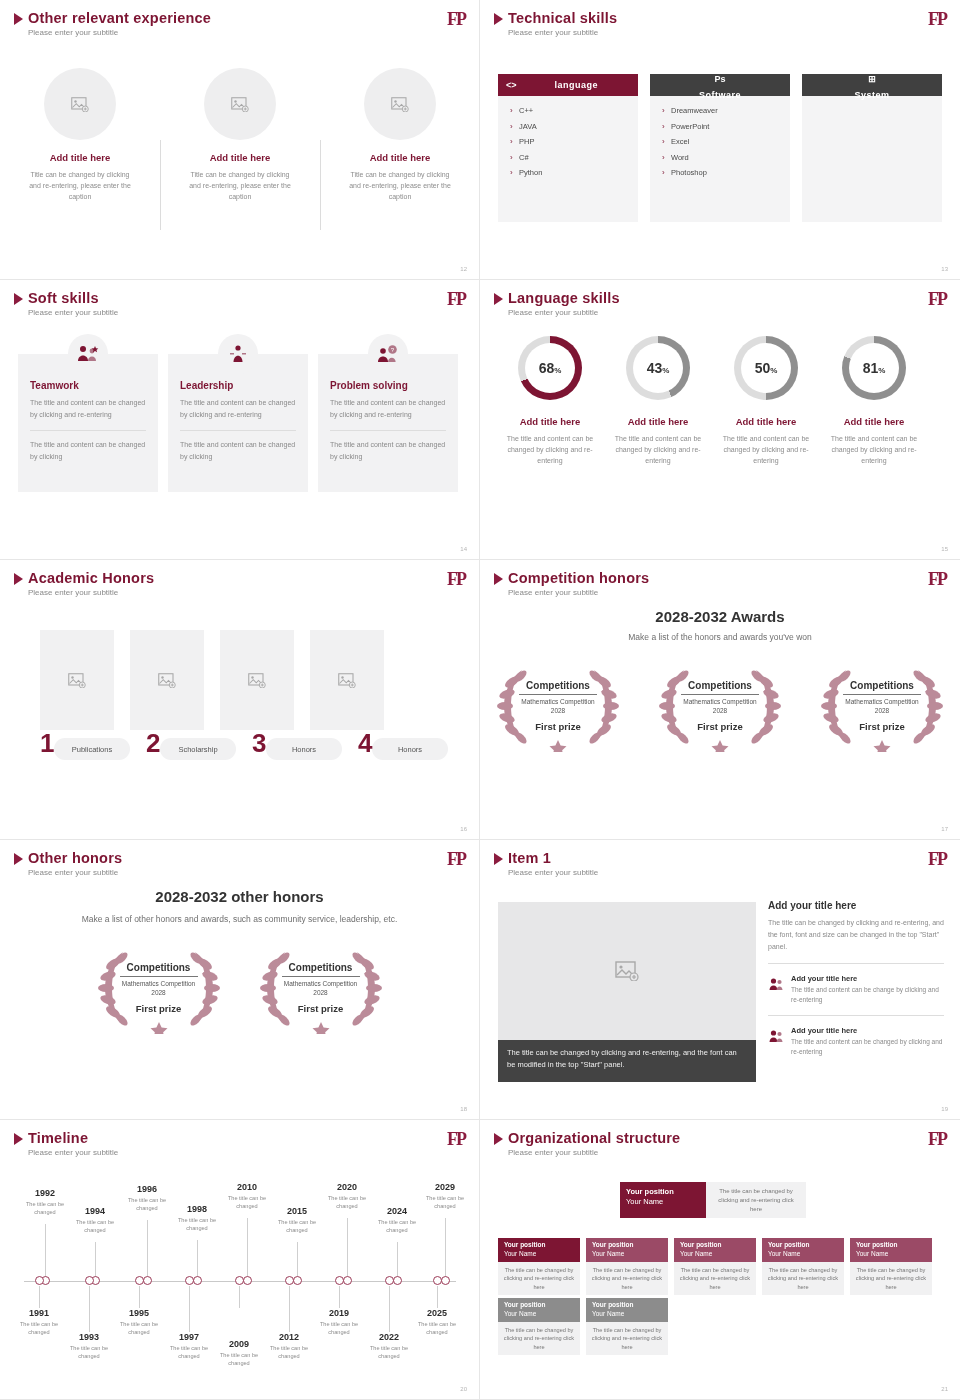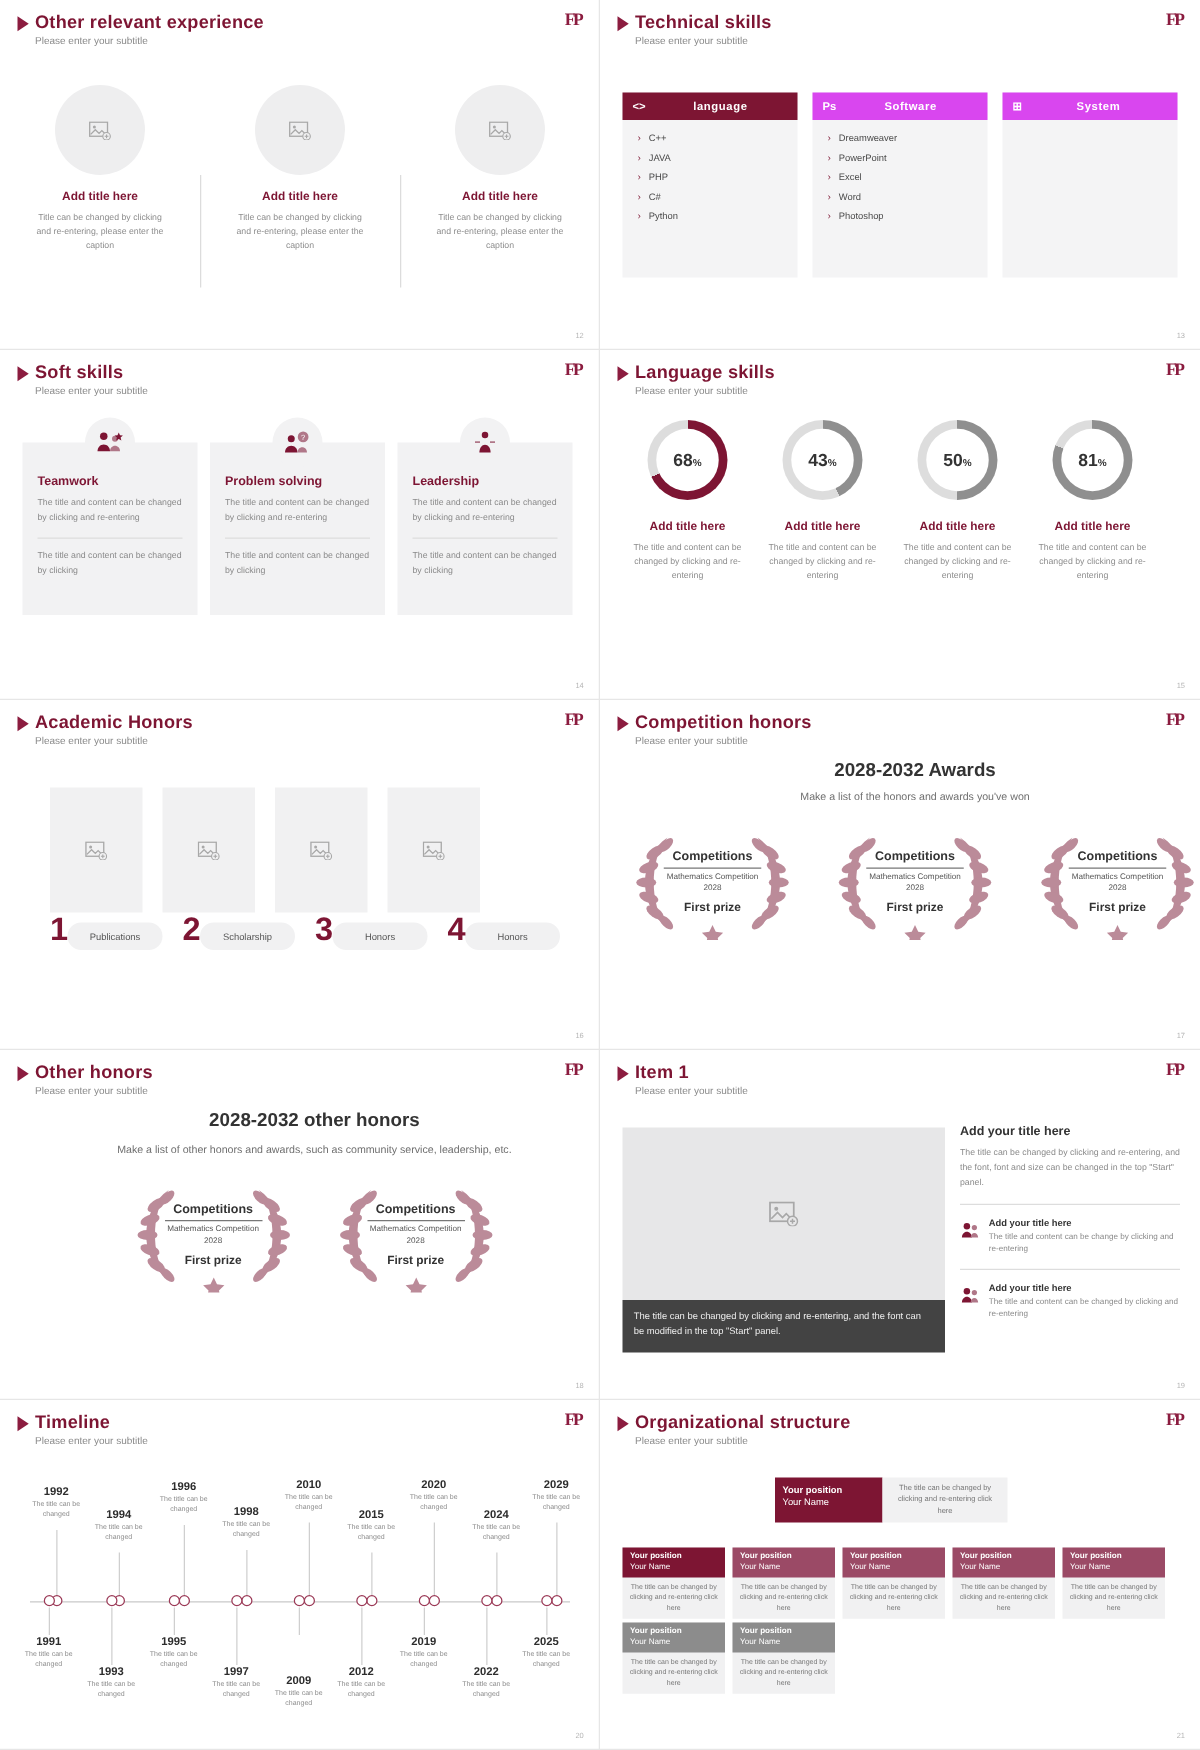--- a/index.html
+++ b/index.html
@@ -15,21 +15,21 @@
     grid-template-columns:480px 480px;
     grid-template-rows:repeat(5,280px);
     width:960px; height:1400px;
   }
   .slide {
     position:relative;
     background:#fff;
     border-right:1px solid #e6e6e6;
     border-bottom:1px solid #e6e6e6;
     overflow:hidden;
-    padding:12px;
+    padding:0;
   }
   .slide:nth-child(2n) { border-right:none; }
   .slide-title-wrap {
     position:absolute; left:14px; top:10px;
   }
   .tri {
     position:absolute; left:0; top:3px;
     width:0;height:0;
     border-left:9px solid #8b1c3f;
     border-top:6px solid transparent;
@@ -39,21 +39,21 @@
     margin-left:14px;
     font-size:14.5px; font-weight:bold; color:#7d1533;
     letter-spacing:.2px;
   }
   .slide-sub {
     margin-left:14px;
     font-size:8px; color:#8a8a8a; margin-top:2px;
   }
   .logo {
     position:absolute; right:14px; top:9px;
-    color:#8b1c3f; font-size:14px; font-weight:bold;
+    color:#8b1c3f; font-size:18px; font-weight:bold;
     font-family:"Liberation Serif", serif;
     letter-spacing:-2px;
   }
   .pagenum {
     position:absolute; right:12px; bottom:7px;
     font-size:6px; color:#b5b5b5;
   }
   .ph-img {
     background:#efeff0;
     display:flex;align-items:center;justify-content:center;
@@ -66,21 +66,21 @@
   .s12-col { width:160px; text-align:center; position:relative;}
   .s12-circle { width:72px;height:72px;border-radius:50%;background:#eeeeef;margin:0 auto;display:flex;align-items:center;justify-content:center;}
   .s12-h { font-size:9.5px;font-weight:bold;color:#7d1533;margin-top:12px;}
   .s12-p { font-size:7px;color:#8d8d8d;line-height:1.6;margin-top:6px;padding:0 26px;}
   .s12-div { position:absolute;top:72px;width:1px;height:90px;background:#dcdcdc;}
 
   
   .s13-wrap { position:absolute;top:74px;left:18px;display:flex;gap:12px;}
   .s13-card { width:140px;background:#f4f4f5;height:148px;}
   .s13-head { height:22px;background:#7d1533;color:#fff;display:flex;align-items:center;gap:6px;padding:0 8px;}
-  .s13-head.alt { background:#d946ef; }
+  .s13-head.alt { background:#404040;flex-direction:column; }
   .s13-head span.t { font-size:9px;font-weight:bold;flex:1;text-align:center;letter-spacing:.5px;}
   .s13-ic { font-size:9px;font-weight:bold;font-family:"Liberation Sans",sans-serif;}
   .s13-list { padding:10px 6px 0 12px;}
   .s13-list li { list-style:none;font-size:7.5px;color:#4a4a4a;margin-bottom:6.5px;position:relative;padding-left:9px;}
   .s13-list li:before { content:"›"; position:absolute;left:0;color:#7d1533;font-size:8px;}
   .s13-list.dot li:before { content:"▪"; font-size:6px;top:0; }
 
   
   .s14-wrap { position:absolute;top:74px;left:18px;display:flex;gap:10px;}
   .s14-card { width:140px;height:138px;background:#f2f2f3;position:relative;padding:26px 12px 0 12px;}
@@ -276,41 +276,41 @@
             </svg>
         </div>
         <div class="s14-h">Teamwork</div>
         <div class="s14-p">The title and content can be changed by clicking and re-entering</div>
         <div class="s14-line"></div>
         <div class="s14-p">The title and content can be changed by clicking</div>
       </div>
       <div class="s14-card">
         <div class="s14-badge">
           <svg width="24" height="20" viewBox="0 0 24 20">
+              <circle cx="12" cy="4" r="2.6" fill="#7d1533"></circle>
+              <path d="M7.5 18c0-3.6 2-6.2 4.5-6.2S16.5 14.4 16.5 18z" fill="#7d1533"></path>
+              <path d="M4 9h4v1.4H4zM16 9h4v1.4h-4z" fill="#b07788"></path>
+            </svg>
+        </div>
+        <div class="s14-h">Leadership</div>
+        <div class="s14-p">The title and content can be changed by clicking and re-entering</div>
+        <div class="s14-line"></div>
+        <div class="s14-p">The title and content can be changed by clicking</div>
+      </div>
+      <div class="s14-card">
+        <div class="s14-badge">
+          <svg width="24" height="20" viewBox="0 0 24 20">
               <circle cx="7" cy="7" r="2.8" fill="#7d1533"></circle>
               <path d="M2 18c0-3.2 2.2-5.4 5-5.4s5 2.2 5 5.4z" fill="#7d1533"></path>
               <circle cx="16.5" cy="5.5" r="4.3" fill="#b07788"></circle>
               <text x="16.5" y="8" font-size="6" fill="#fff" text-anchor="middle" font-family="Liberation Sans, sans-serif">?</text>
               <path d="M12 18c0-2.4 1.7-4.2 3.8-4.2S19.6 15.6 19.6 18z" fill="#b07788"></path>
             </svg>
         </div>
         <div class="s14-h">Problem solving</div>
-        <div class="s14-p">The title and content can be changed by clicking and re-entering</div>
-        <div class="s14-line"></div>
-        <div class="s14-p">The title and content can be changed by clicking</div>
-      </div>
-      <div class="s14-card">
-        <div class="s14-badge">
-          <svg width="24" height="20" viewBox="0 0 24 20">
-              <circle cx="12" cy="4" r="2.6" fill="#7d1533"></circle>
-              <path d="M7.5 18c0-3.6 2-6.2 4.5-6.2S16.5 14.4 16.5 18z" fill="#7d1533"></path>
-              <path d="M4 9h4v1.4H4zM16 9h4v1.4h-4z" fill="#b07788"></path>
-            </svg>
-        </div>
-        <div class="s14-h">Leadership</div>
         <div class="s14-p">The title and content can be changed by clicking and re-entering</div>
         <div class="s14-line"></div>
         <div class="s14-p">The title and content can be changed by clicking</div>
       </div>
     </div>
     <div class="pagenum">14</div>
   </div>
 
   <div class="slide">
     <div class="slide-title-wrap">

